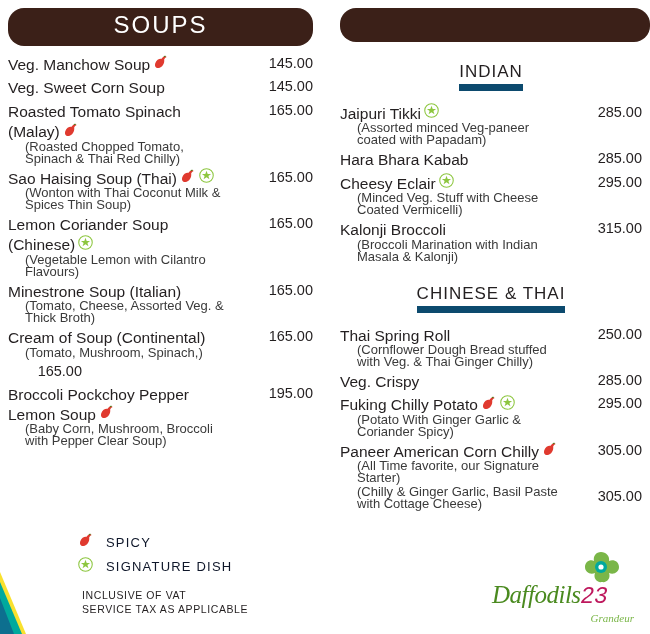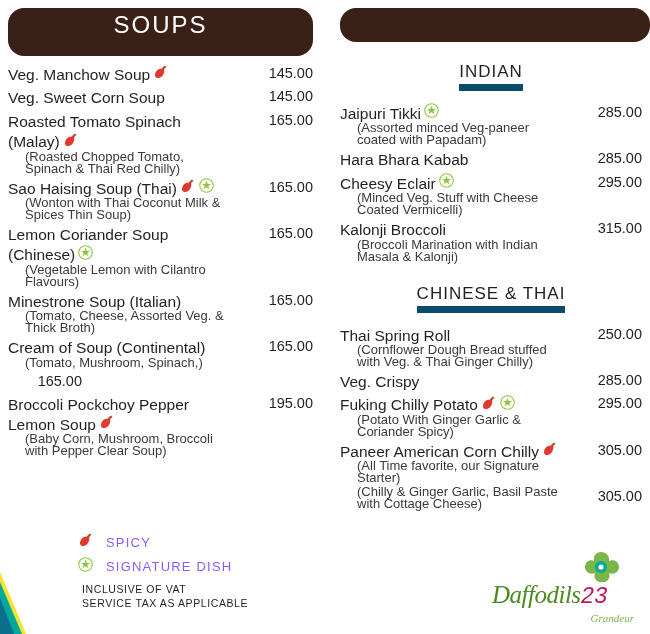--- a/index.html
+++ b/index.html
@@ -32,21 +32,21 @@
     position: absolute;
     left: 340px;
     top: 8px;
     width: 302px;
   }
 
   
   .banner {
     background: #3b2018;
     border-radius: 16px;
-    height: 48px;
+    height: 38px;
     position: relative;
   }
   .banner-title {
     color: #ffffff;
     font-size: 24px;
     letter-spacing: 2px;
     text-align: center;
     line-height: 34px;
     font-weight: normal;
     font-family: "Liberation Sans", sans-serif;
@@ -145,24 +145,24 @@
     align-items: center;
     height: 24px;
   }
   .legend-icon {
     width: 28px;
     text-align: left;
   }
   .legend-label {
     font-size: 13px;
     letter-spacing: 1.2px;
-    color: #8b5cf6;
+    color: #0f172a;
   }
   .legend-note {
-    margin-top: 4px;
+    margin-top: 10px;
     margin-left: 4px;
     font-size: 10.5px;
     line-height: 14px;
     letter-spacing: 0.6px;
     color: #231f20;
   }
 
   
   .corner {
     position: absolute;

